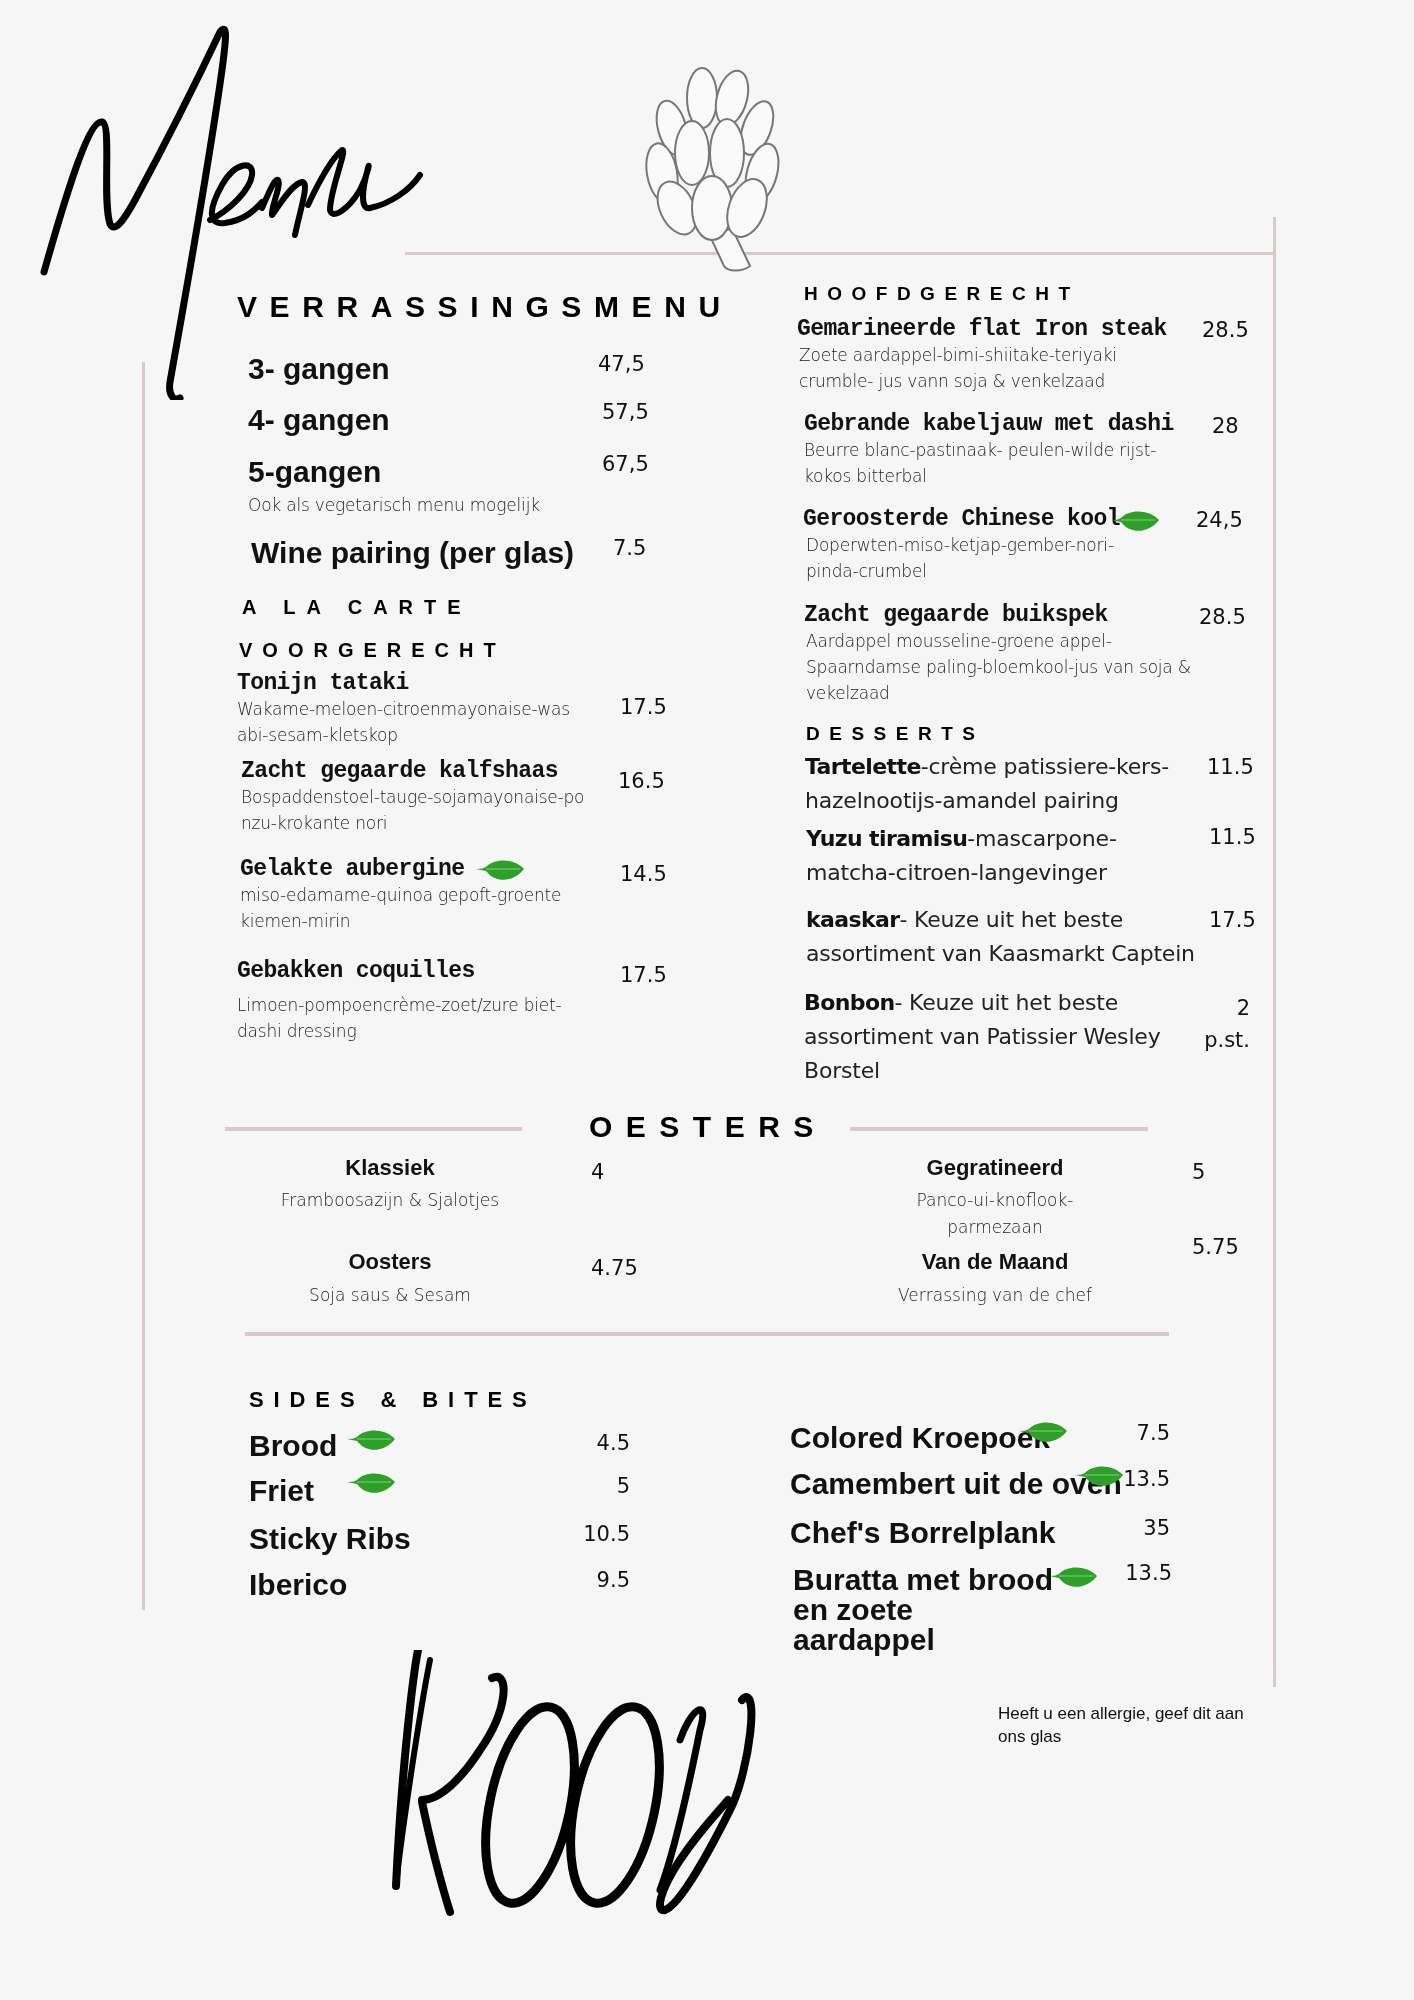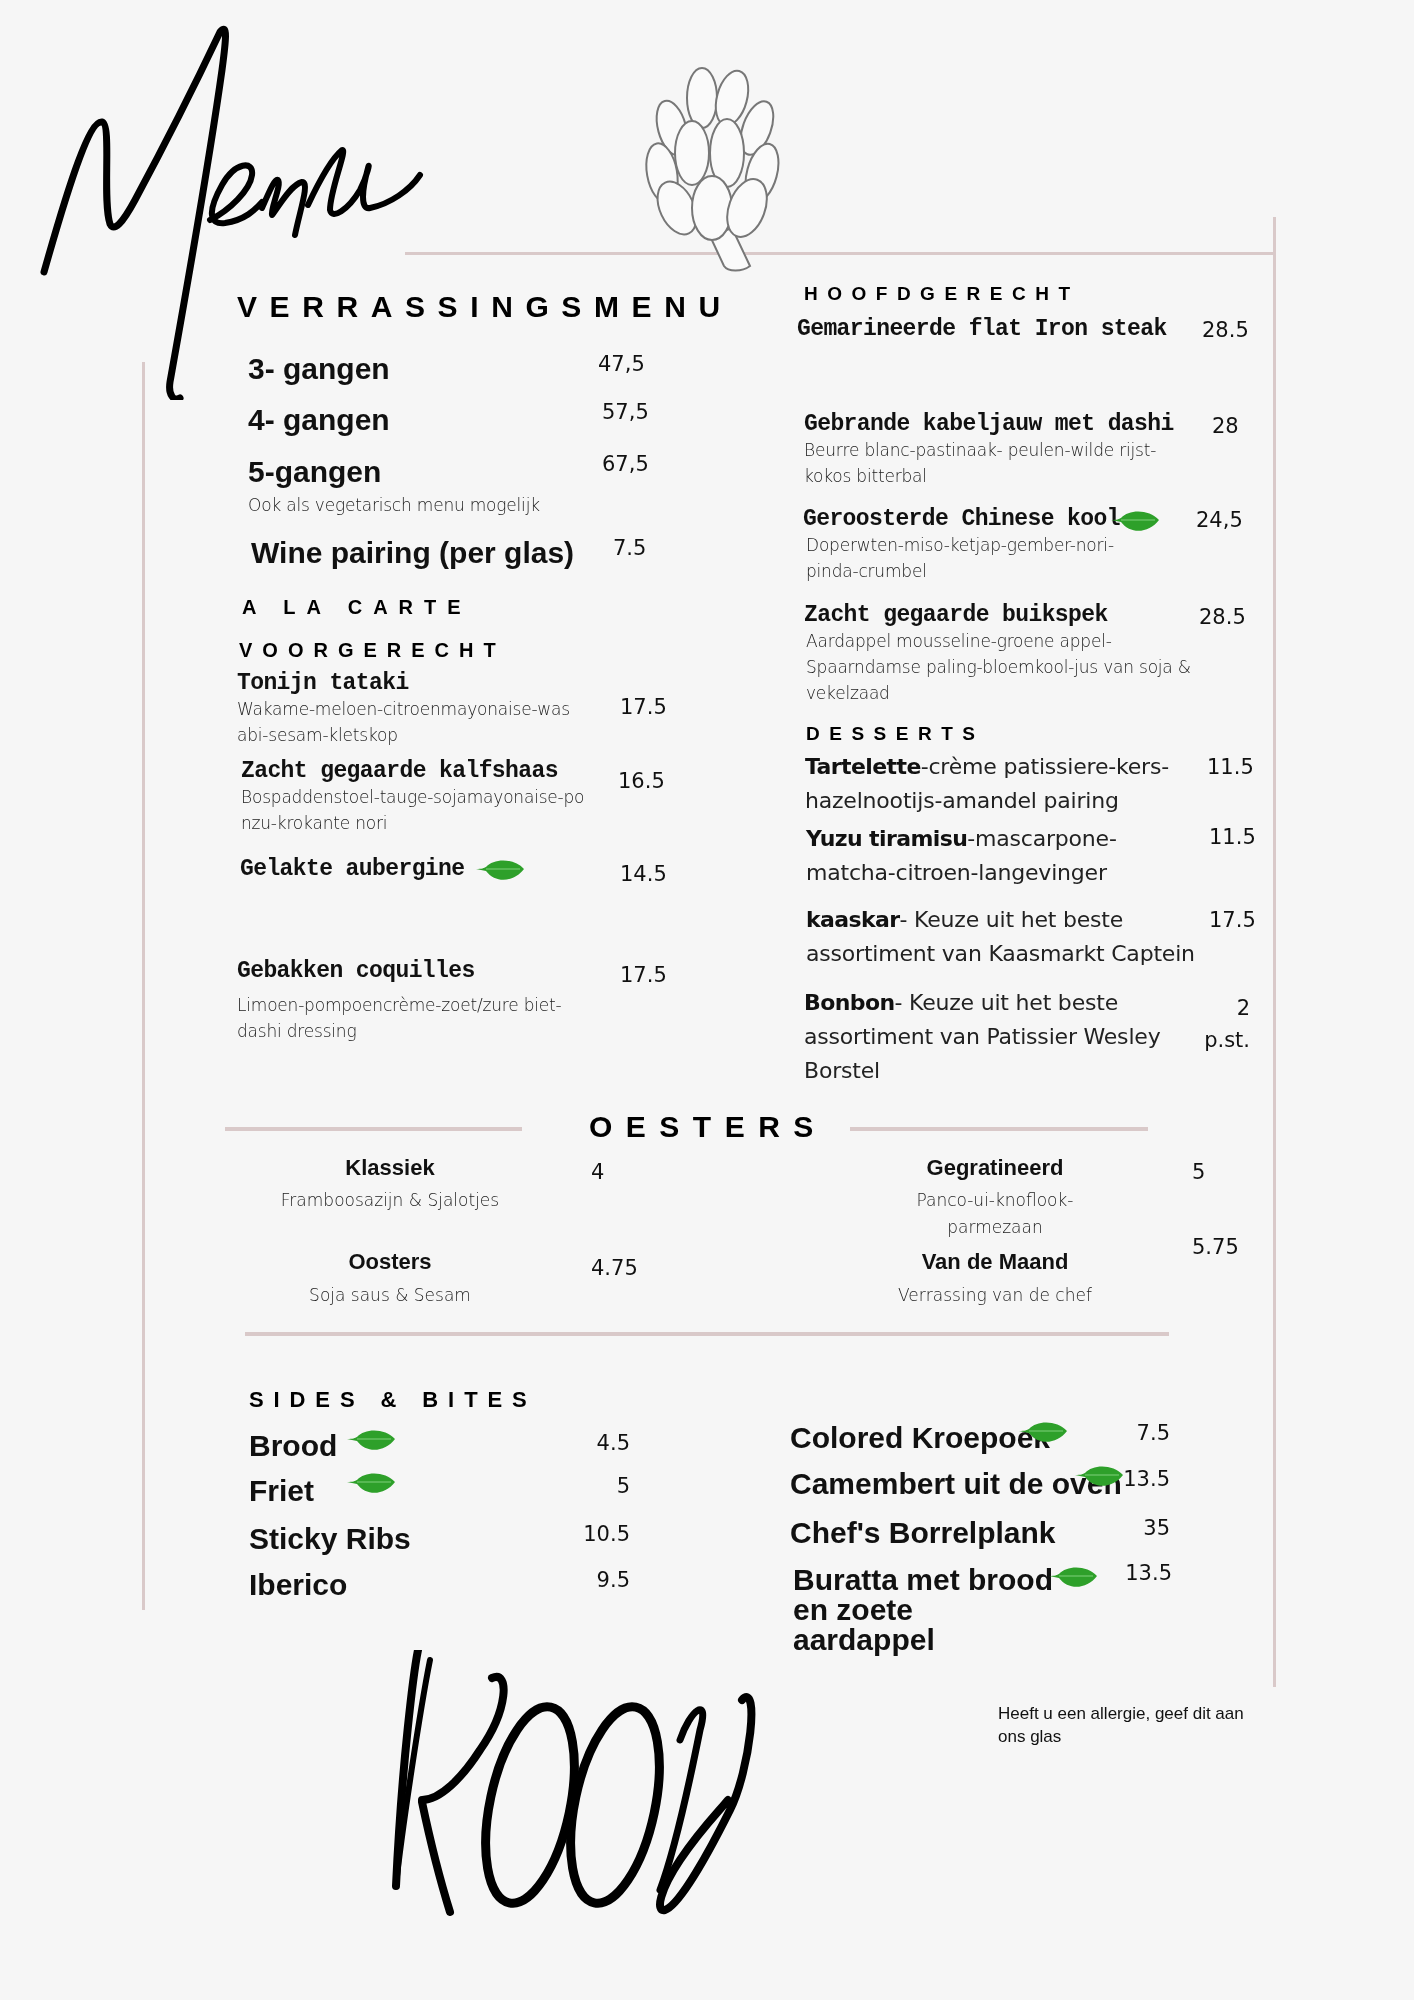--- a/index.html
+++ b/index.html
@@ -84,37 +84,39 @@
 <div class="price" style="left:620px; top:695px;">17.5</div>
 
 <div class="abs" style="left:241px; top:758px; width:350px;">
   <div class="title-name">Zacht gegaarde kalfshaas</div>
   <div class="desc" style="word-break:break-all;">Bospaddenstoel-tauge-sojamayonaise-ponzu-krokante nori</div>
 </div>
 <div class="price" style="left:618px; top:769px;">16.5</div>
 
 <div class="abs" style="left:240px; top:856px; width:360px;">
   <div class="title-name">Gelakte aubergine</div>
+  <div class="desc">miso-edamame-quinoa gepoft-groente kiemen-mirin</div>
 </div>
 <svg class="leaf" style="left:474px; top:857px;" viewBox="0 0 52 28">
     <path d="M2 12 C8 12 10 11 12 10 C20 1 40 1 50 12 C40 25 22 27 12 14 Z" fill="#2ea02a"></path>
     <path d="M12 12 L46 12" stroke="#7fd07a" stroke-width="1"></path>
   </svg>
 <div class="price" style="left:620px; top:862px;">14.5</div>
 
 <div class="abs" style="left:237px; top:958px; width:360px;">
   <div class="title-name">Gebakken coquilles</div>
   <div class="desc" style="margin-top:8px;">Limoen-pompoencrème-zoet/zure biet-dashi dressing</div>
 </div>
 <div class="price" style="left:620px; top:963px;">17.5</div>
 
 <div class="section-head" style="left:804px; top:283px; font-size:19px; letter-spacing:0.5em;">HOOFDGERECHT</div>
 
 <div class="abs" style="left:797px; top:316px; width:360px;">
   <div class="title-name">Gemarineerde flat Iron steak</div>
+  <div class="desc" style="padding-left:2px;">Zoete aardappel-bimi-shiitake-teriyaki crumble- jus vann soja &amp; venkelzaad</div>
 </div>
 <div class="price" style="left:1202px; top:318px;">28.5</div>
 
 <div class="abs" style="left:804px; top:411px; width:380px;">
   <div class="title-name">Gebrande kabeljauw met dashi</div>
   <div class="desc">Beurre blanc-pastinaak- peulen-wilde rijst-kokos bitterbal</div>
 </div>
 <div class="price" style="left:1212px; top:414px;">28</div>
 
 <div class="abs" style="left:803px; top:506px; width:360px;">

